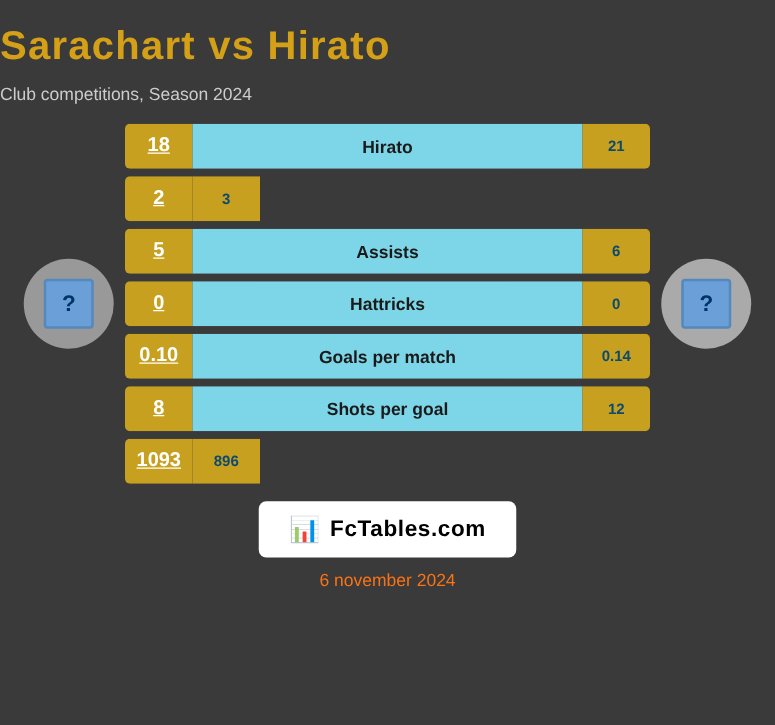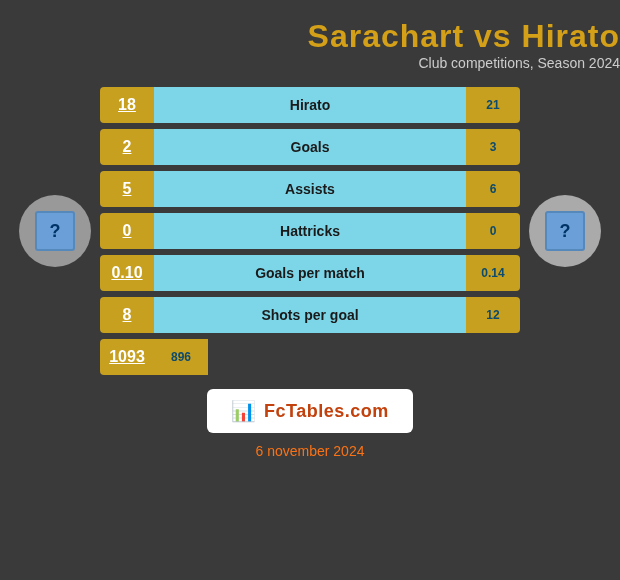--- a/index.html
+++ b/index.html
@@ -9,35 +9,35 @@
       background-color: #3a3a3a;
       font-family: Arial, sans-serif;
       display: flex;
       flex-direction: column;
       align-items: center;
       overflow: hidden;
     }
 
     .header {
       width: 100%;
-      text-align: right;
-      padding: 18px 0 6px 0;
+      text-align: left;
+      padding: 18px 16px 6px 0;
     }
 
     .main-title {
       font-size: 32px;
       font-weight: bold;
       color: #d4a017;
       letter-spacing: 1px;
     }
 
     .subtitle {
       font-size: 14px;
       color: #cccccc;
-      margin-top: 0;
+      margin-top: 12px;
     }
 
     .content-area {
       display: flex;
       flex-direction: row;
       align-items: center;
       width: 100%;
       padding: 10px 10px 0 10px;
       gap: 0;
     }
@@ -147,21 +147,21 @@
     }
 
     .brand-icon {
       font-size: 20px;
       color: #2a7fd4;
     }
 
     .brand-text {
       font-size: 18px;
       font-weight: bold;
-      color: #c2410c;
+      color: #000000;
       letter-spacing: 0.5px;
     }
 
     .date-text {
       margin-top: 10px;
       color: #f97316;
       font-size: 14px;
       text-align: center;
     }
 
@@ -191,21 +191,20 @@
 
   <div class="stats-container">
 
   <div class="stat-row">
         <div class="stat-left">18</div>
         <div class="stat-center">Hirato</div>
         <div class="stat-right">21</div>
       </div>
       <div class="stat-row">
         <div class="stat-left">2</div>
-        <div class="stat-center">Goals</div>
         <div class="stat-right">3</div>
       </div>
       <div class="stat-row">
         <div class="stat-left">5</div>
         <div class="stat-center">Assists</div>
         <div class="stat-right">6</div>
       </div>
       <div class="stat-row">
         <div class="stat-left">0</div>
         <div class="stat-center">Hattricks</div>

